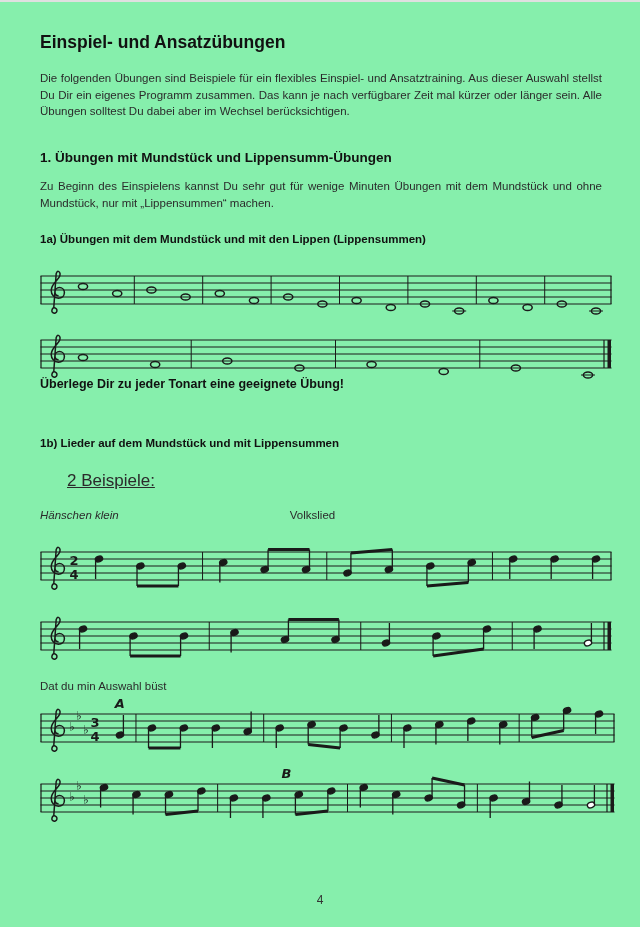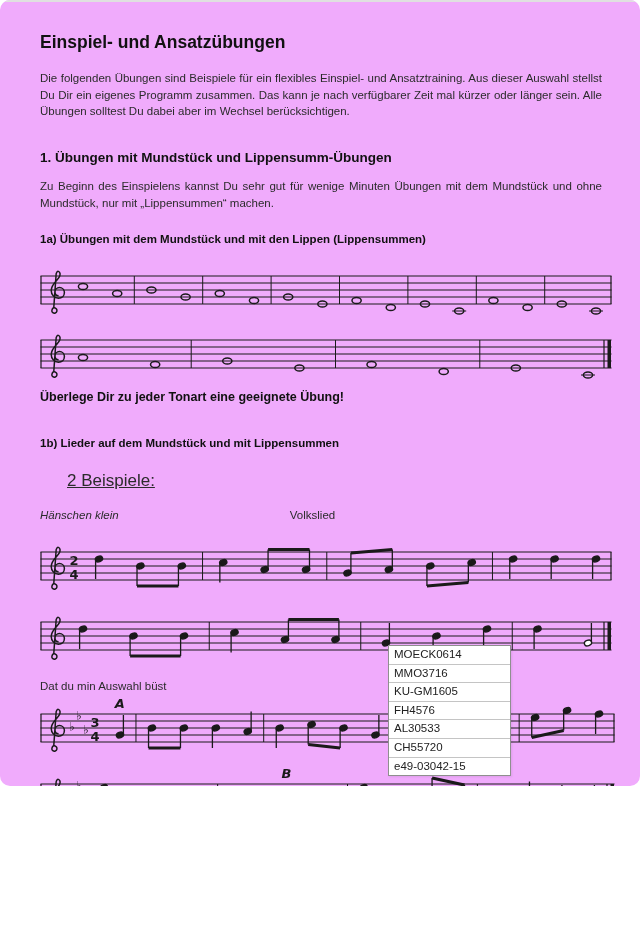--- a/index.html
+++ b/index.html
@@ -1,18 +1,18 @@
 <!DOCTYPE html>
 <html><head>
 <meta charset="utf-8">
 <style>
   html,body{margin:0;padding:0;background:#ffffff;}
   .page{
-    position:relative;width:640px;height:786px;background:#f0abfc;
-    font-family:"Liberation Sans",sans-serif;color:#222;overflow:hidden;border-radius:10px;
+    position:relative;width:640px;height:927px;background:#86efac;
+    font-family:"Liberation Sans",sans-serif;color:#222;overflow:hidden;
   }
   .abs{position:absolute;}
   .h1{font-size:17.5px;font-weight:bold;color:#111;}
   .h2{font-size:13.5px;font-weight:bold;color:#111;}
   .h3{font-size:11.5px;font-weight:bold;color:#111;}
   .body-text{font-size:11.5px;line-height:16.5px;text-align:justify;color:#2b2b2b;}
   .advice{font-size:12.5px;font-weight:bold;color:#111;}
   .underlined{font-size:17px;color:#2b2b2b;text-decoration:underline;}
   .song-label{font-size:11.5px;color:#2b2b2b;}
   .scan-line{height:2px;background:#e0e0e0;}
@@ -98,21 +98,21 @@
       <ellipse cx="475.85714285714283" cy="46" rx="4.6" ry="3.1" fill="none" stroke="#1a1a1a" stroke-width="1.5"></ellipse>
       <line x1="541" y1="53" x2="555" y2="53" stroke="#1a1a1a" stroke-width="1"></line>
       <ellipse cx="548" cy="53" rx="4.6" ry="3.1" fill="none" stroke="#1a1a1a" stroke-width="1.5"></ellipse>
       <line x1="151.21428571428572" y1="18" x2="151.21428571428572" y2="46" stroke="#1a1a1a" stroke-width="1"></line>
       <line x1="295.5" y1="18" x2="295.5" y2="46" stroke="#1a1a1a" stroke-width="1"></line>
       <line x1="439.7857142857143" y1="18" x2="439.7857142857143" y2="46" stroke="#1a1a1a" stroke-width="1"></line>
       <line x1="564" y1="18" x2="564" y2="46" stroke="#1a1a1a" stroke-width="1.2"></line>
       <rect x="567.5" y="18" width="3.5" height="28" fill="#1a1a1a"></rect>
     </svg>
 
-  <div class="abs advice" style="left:40px;top:390px;text-align:center;">Überlege Dir zu jeder Tonart eine geeignete Übung!</div>
+  <div class="abs advice" style="left:40px;top:377px;text-align:center;">Überlege Dir zu jeder Tonart eine geeignete Übung!</div>
 
   <div class="abs h3" style="left:40px;top:437px;">1b) Lieder auf dem Mundstück und mit Lippensummen</div>
 
   <div class="abs underlined" style="left:67px;top:471px;">2 Beispiele:</div>
 
   <div class="abs song-label" style="left:40px;top:509px;font-style:italic;">Hänschen klein</div>
   <div class="abs song-label" style="left:40px;top:509px;width:545px;text-align:center;">Volkslied</div>
 
   <svg class="abs music" style="left:40px;top:530px;" width="572" height="68">
       <line x1="0.5" y1="22" x2="571.5" y2="22" stroke="#1a1a1a" stroke-width="1"></line>
@@ -305,25 +305,16 @@
       <line x1="521.9333333333333" y1="38" x2="521.9333333333333" y2="19" stroke="#1a1a1a" stroke-width="1.3"></line>
       <line x1="554.4" y1="38" x2="554.4" y2="19" stroke="#1a1a1a" stroke-width="1.3"></line>
       <line x1="177.63333333333333" y1="18" x2="177.63333333333333" y2="46" stroke="#1a1a1a" stroke-width="1"></line>
       <line x1="307.5" y1="18" x2="307.5" y2="46" stroke="#1a1a1a" stroke-width="1"></line>
       <line x1="437.3666666666667" y1="18" x2="437.3666666666667" y2="46" stroke="#1a1a1a" stroke-width="1"></line>
       <line x1="567" y1="18" x2="567" y2="46" stroke="#1a1a1a" stroke-width="1.2"></line>
       <rect x="570.5" y="18" width="3.5" height="28" fill="#1a1a1a"></rect>
       <text x="241.5" y="12" font-size="13" font-weight="bold" font-style="italic" fill="#1a1a1a" font-family="&quot;Liberation Serif&quot;, serif">B</text>
     </svg>
 
-  <div class="dropdown">
-      <div class="dd-item">MOECK0614</div>
-      <div class="dd-item">MMO3716</div>
-      <div class="dd-item">KU-GM1605</div>
-      <div class="dd-item">FH4576</div>
-      <div class="dd-item">AL30533</div>
-      <div class="dd-item">CH55720</div>
-      <div class="dd-item">e49-03042-15</div>
-    </div>
 
   <div class="abs page-num" style="left:0;top:893px;">4</div>
 
 </div>
 
 </body></html>

